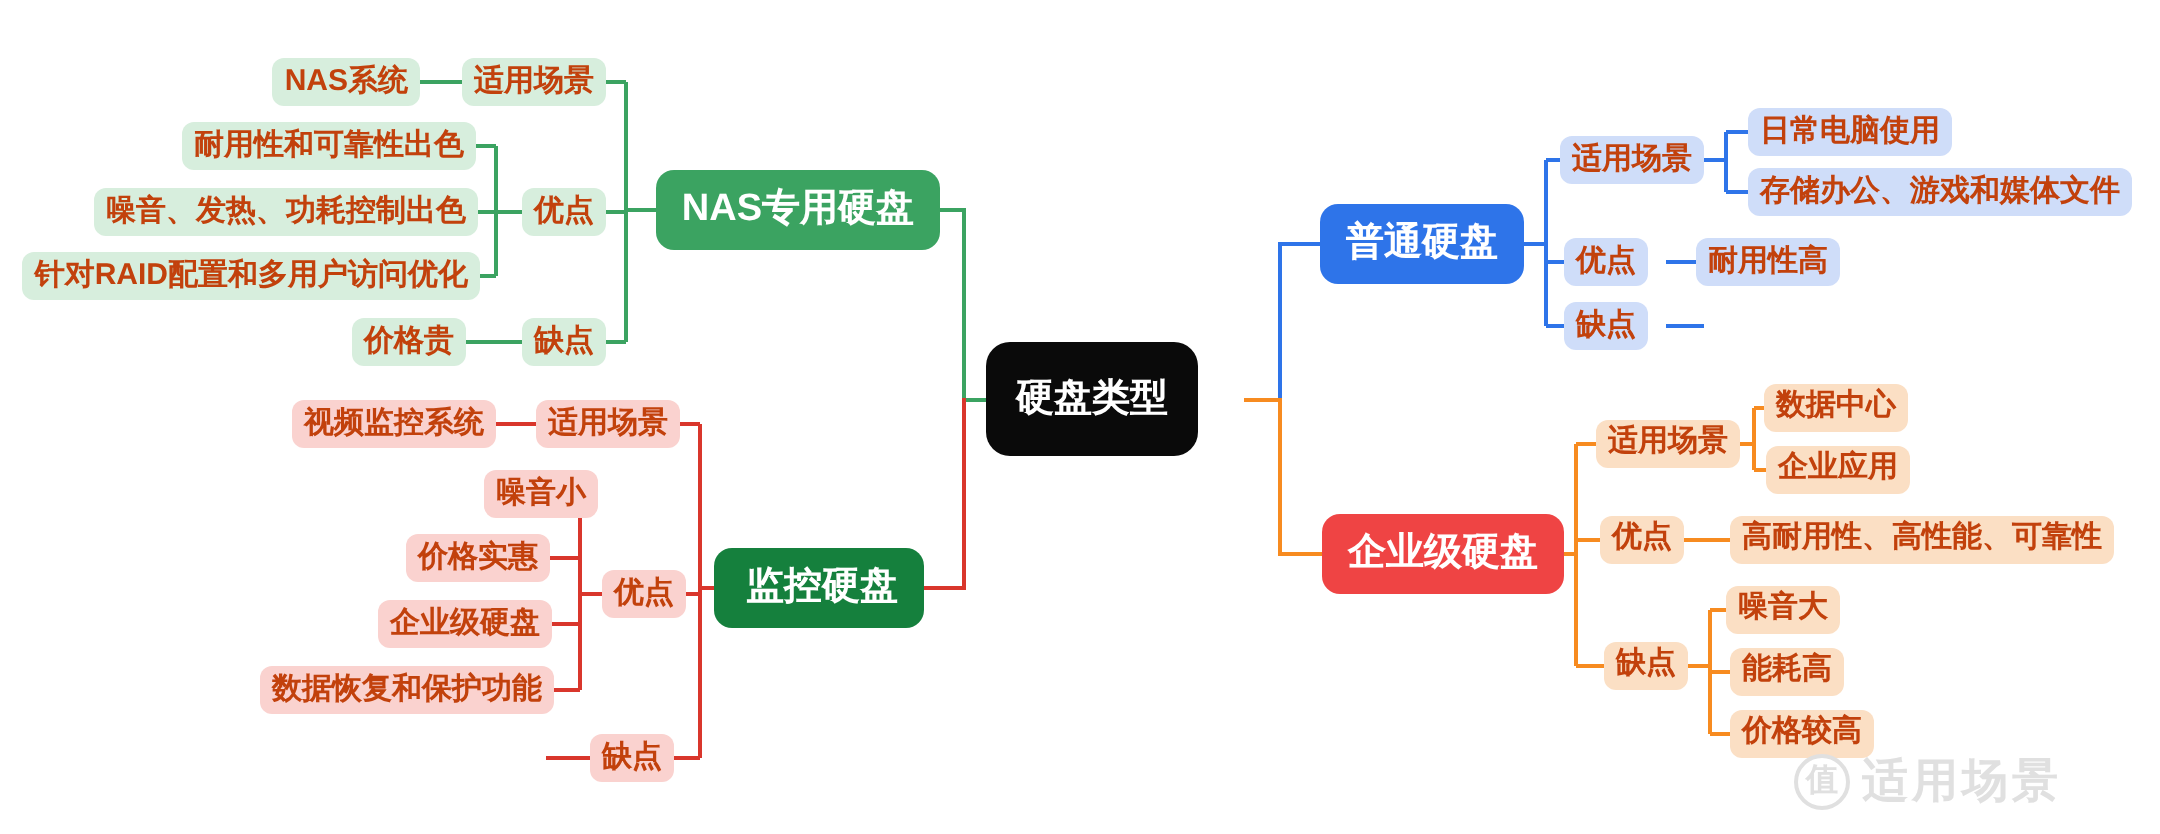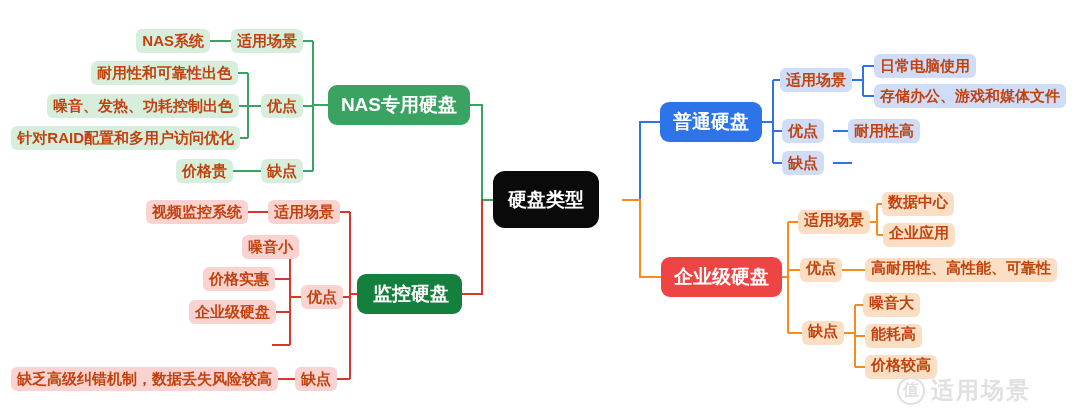--- a/index.html
+++ b/index.html
@@ -89,22 +89,22 @@
   <div class="node leaf green-light" style="right:777px;top:159px">缺点</div>
   <div class="node leaf green-light" style="right:847px;top:159px">价格贵</div>
 
   <div class="node main red-main" style="right:618px;top:274px">监控硬盘</div>
   <div class="node leaf red-light" style="right:740px;top:200px">适用场景</div>
   <div class="node leaf red-light" style="right:832px;top:200px">视频监控系统</div>
   <div class="node leaf red-light" style="right:737px;top:285px">优点</div>
   <div class="node leaf red-light" style="right:781px;top:235px">噪音小</div>
   <div class="node leaf red-light" style="right:805px;top:267px">价格实惠</div>
   <div class="node leaf red-light" style="right:804px;top:300px">企业级硬盘</div>
+  <div class="node leaf red-light" style="right:803px;top:333px">数据恢复和保护功能</div>
   <div class="node leaf red-light" style="right:743px;top:367px">缺点</div>
-  <div class="node leaf red-light" style="right:802px;top:367px">缺乏高级纠错机制，数据丢失风险较高</div>
 
   <div class="node main blue-main" style="left:660px;top:102px">普通硬盘</div>
   <div class="node leaf blue-light" style="left:780px;top:68px">适用场景</div>
   <div class="node leaf blue-light" style="left:874px;top:84px">存储办公、游戏和媒体文件</div>
   <div class="node leaf blue-light" style="left:874px;top:54px">日常电脑使用</div>
   <div class="node leaf blue-light" style="left:782px;top:119px">优点</div>
   <div class="node leaf blue-light" style="left:848px;top:119px">耐用性高</div>
   <div class="node leaf blue-light" style="left:782px;top:151px">缺点</div>
 
   <div class="node main orange-main" style="left:661px;top:257px">企业级硬盘</div>

